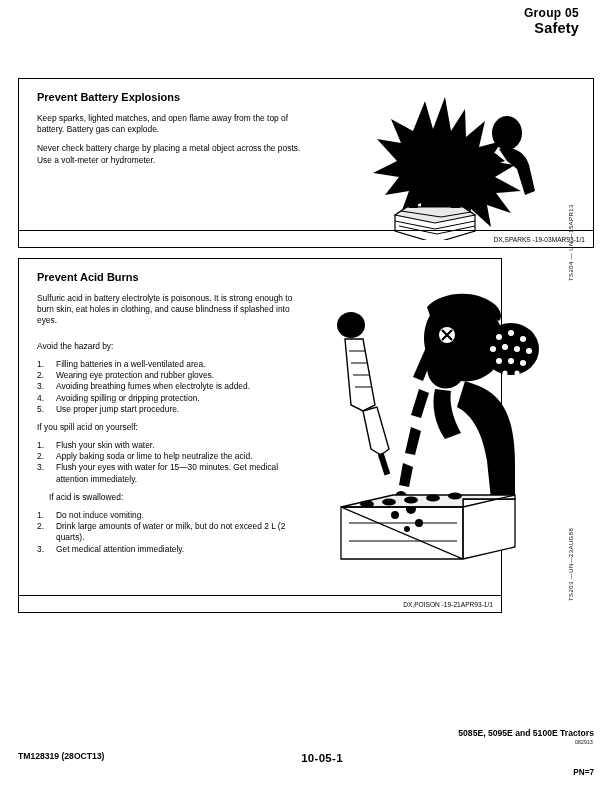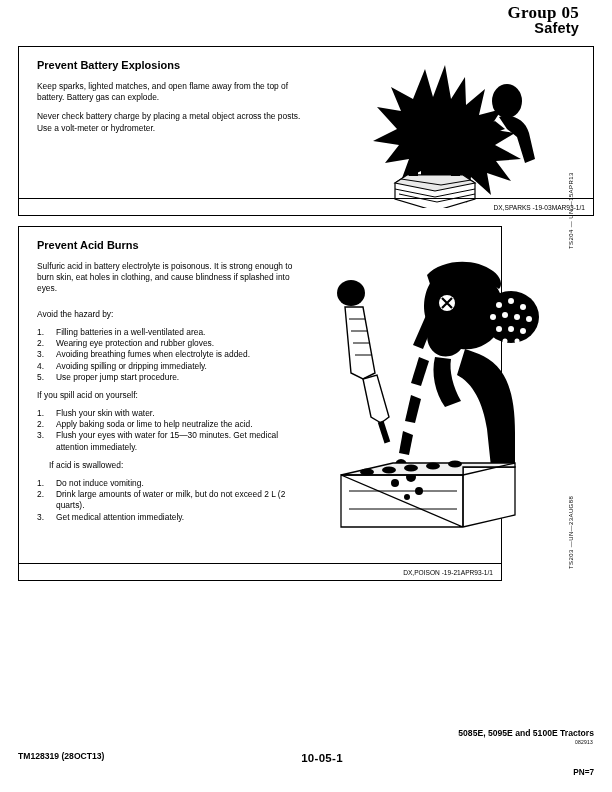--- a/index.html
+++ b/index.html
@@ -23,39 +23,39 @@
   }
 
   
   .header {
     position: absolute;
     right: 33px;
     top: 6px;
     text-align: right;
   }
   .header .group-line {
-    font-size: 17px;
+    font-size: 12px;
     font-weight: bold;
     letter-spacing: 0.3px;
     line-height: 14px;
-    font-family: Liberation Serif, serif;
   }
   .header .section-title {
     font-size: 14.5px;
     font-weight: bold;
     line-height: 17px;
     letter-spacing: 0.2px;
   }
 
   
   .box {
     position: absolute;
     border: 1px solid #000000;
     box-sizing: border-box;
     background: #ffffff;
+    margin-top: 32px;
   }
   #box-battery {
     left: 18px;
     top: 46px;
     width: 576px;
     height: 170px;
   }
   #box-acid {
     left: 18px;
     top: 226px;
@@ -232,21 +232,21 @@
     <div class="box-title">Prevent Acid Burns</div>
 
     <div class="body-text" style="left:18px; top:34px; width:270px;">Sulfuric acid in battery electrolyte is poisonous.  It is strong enough to burn skin, eat holes in clothing, and cause blindness if splashed into eyes.</div>
 
     <div class="body-text" style="left:18px; top:82px; width:270px;">Avoid the hazard by:</div>
 
     <ol class="numlist body-text" style="left:18px; top:100px; width:275px;">
       <li><span class="num">1.</span><span>Filling batteries in a well-ventilated area.</span></li>
       <li><span class="num">2.</span><span>Wearing eye protection and rubber gloves.</span></li>
       <li><span class="num">3.</span><span>Avoiding breathing fumes when electrolyte is added.</span></li>
-      <li><span class="num">4.</span><span>Avoiding spilling or dripping immediately.</span></li>
+      <li><span class="num">4.</span><span>Avoiding spilling or dripping protection.</span></li>
       <li><span class="num">5.</span><span>Use proper jump start procedure.</span></li>
     </ol>
 
     <div class="body-text" style="left:18px; top:163px; width:270px;">If you spill acid on yourself:</div>
 
     <ol class="numlist body-text" style="left:18px; top:181px; width:275px;">
       <li><span class="num">1.</span><span>Flush your skin with water.</span></li>
       <li><span class="num">2.</span><span>Apply baking soda or lime to help neutralize the acid.</span></li>
       <li><span class="num">3.</span><span>Flush your eyes with water for 15—30 minutes.  Get medical attention immediately.</span></li>
     </ol>

